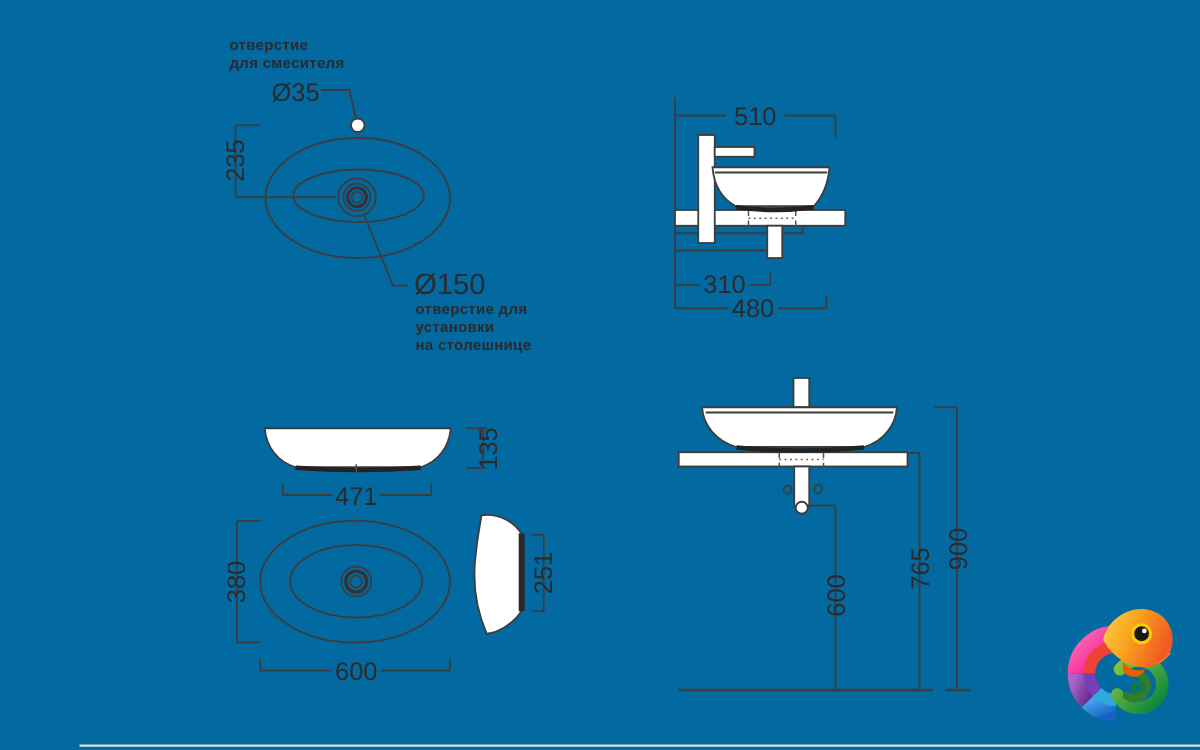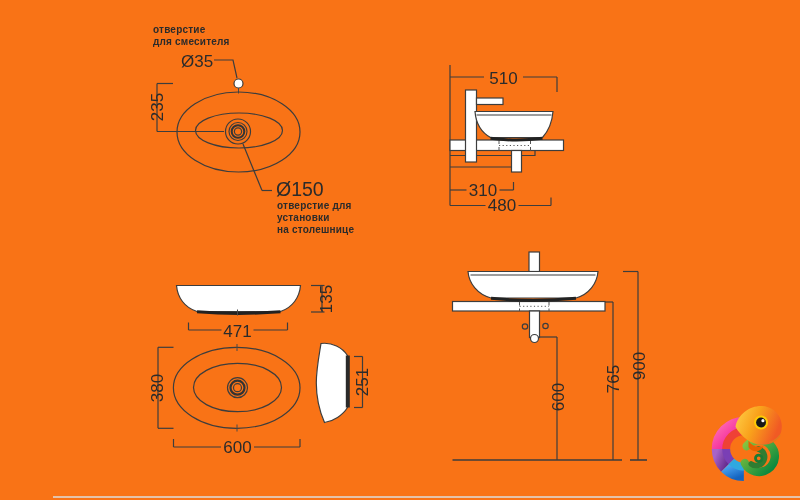--- a/index.html
+++ b/index.html
@@ -1,16 +1,16 @@
 <!DOCTYPE html>
 <html><head>
 <meta charset="utf-8">
 <style>
   html,body{margin:0;padding:0;background:#ffffff;}
-  .canvas{position:relative;width:800px;height:500px;background:#f97316;overflow:hidden;}
+  .canvas{position:relative;width:800px;height:500px;background:#0369a1;overflow:hidden;}
   svg text{font-family:"Liberation Sans","DejaVu Sans",sans-serif;fill:#2b2b2b;}
   .dim{font-size:17px;}
   .mid{text-anchor:middle;}
   .note{font-size:10px;font-weight:bold;letter-spacing:.2px;}
   .dia{font-size:17px;}
   .dia2{font-size:19.5px;}
   .ln{stroke:#3d3d3d;stroke-width:1.2;fill:none;}
   .lnthin{stroke:#4a4a4a;stroke-width:1;fill:none;}
   .fillw{fill:#ffffff;}
   .dark{stroke:#222222;stroke-width:3;fill:none;}

